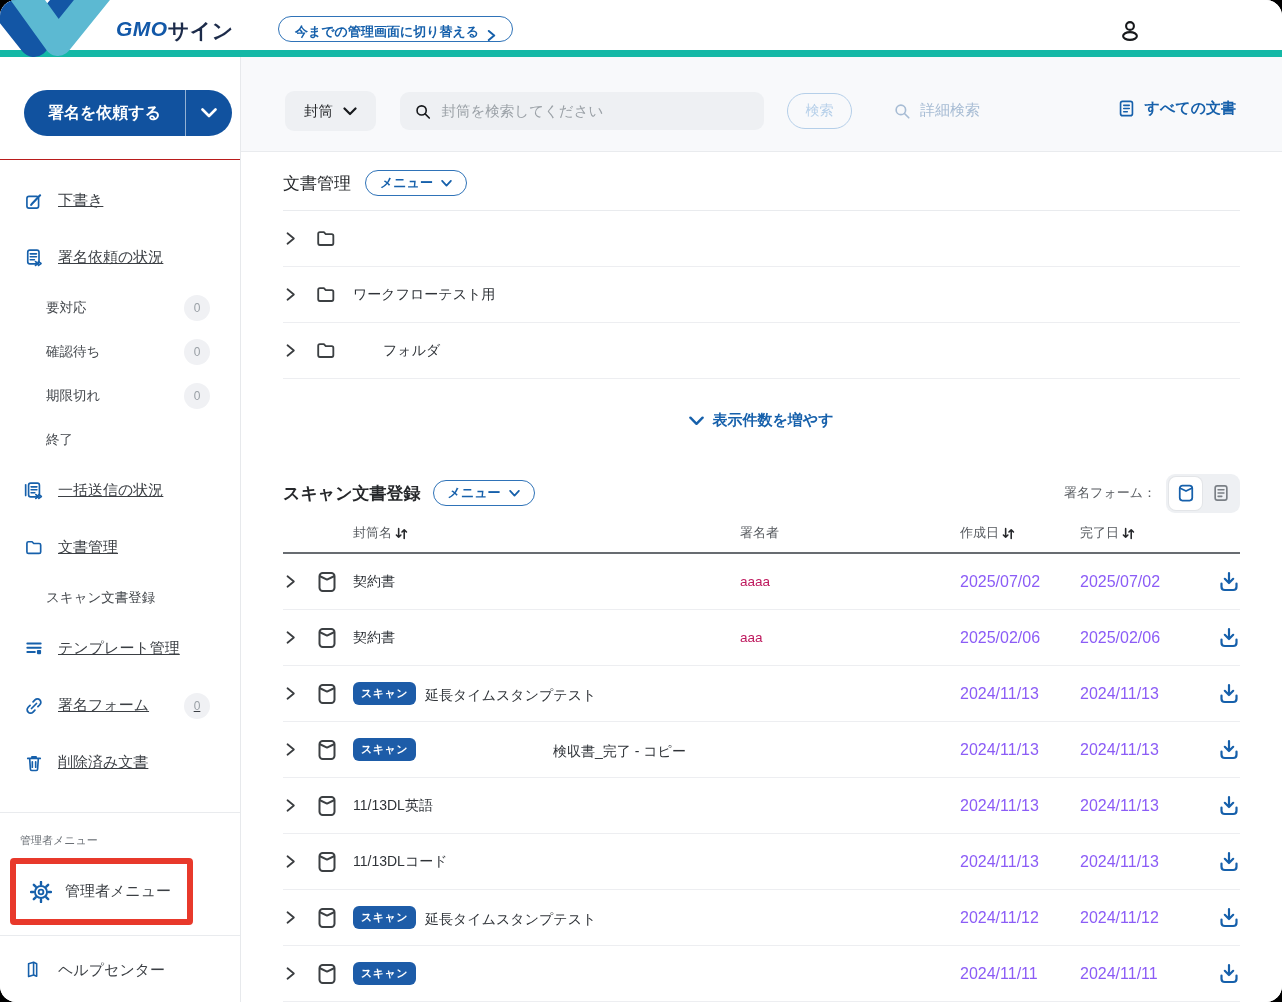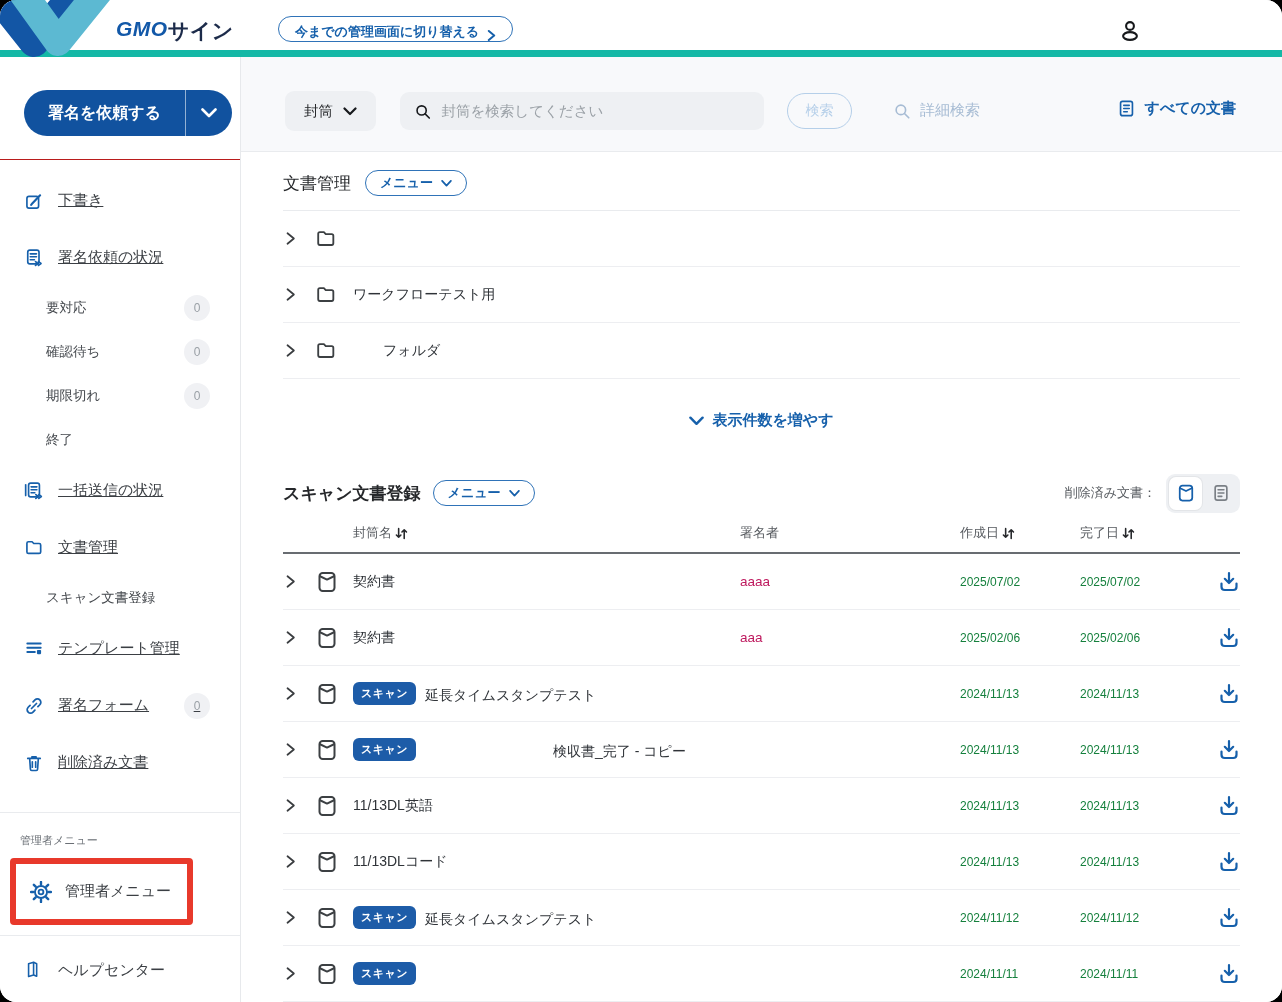--- a/index.html
+++ b/index.html
@@ -73,21 +73,21 @@
   .vt-btn { width:33px; height:33px; border-radius:7px; display:flex; align-items:center; justify-content:center; cursor:pointer; }
   .vt-btn.active { background:#fff; box-shadow:0 0 0 1px #e3e5e8; }
 
   .tbl-head { display:grid; grid-template-columns:32px 38px 387px 220px 120px 137px 1fr; align-items:center; height:38px; margin-top:6px; font-size:13px; color:#55595e; }
   .th { display:flex; align-items:center; gap:2px; }
   .tbl-head-rule { height:2px; background:#686c71; }
   .tbl-row { display:grid; grid-template-columns:32px 38px 387px 220px 120px 137px 1fr; align-items:center; height:56px; border-bottom:1px solid #edeef1; }
   .name-cell { display:flex; align-items:flex-end; gap:9px; font-size:14px; color:#2f3338; overflow:hidden; white-space:nowrap; }
   .scan-badge { flex:none; background:#1d5ca8; color:#fff; font-size:11px; font-weight:700; padding:4px 8px; border-radius:6px; letter-spacing:.5px; }
   .signer-cell { font-size:13.5px; color:#be185d; }
-  .date-cell { font-size:12px; color:#15803d; }
+  .date-cell { font-size:16px; color:#8b5cf6; }
   .dl-cell { display:flex; justify-content:flex-end; }
   .dl-btn { width:24px; height:24px; cursor:pointer; }
 
   svg { display:block; }
 </style>
 </head>
 <body>
 
 <div class="window">
 
@@ -320,21 +320,21 @@
           <div class="env-left">
             <span class="section-title bold">スキャン文書登録</span>
             <button class="menu-pill">
               <span>メニュー</span>
               <svg width="11" height="7" viewBox="0 0 12 8">
                   <path d="M1 1 L6 6.5 L11 1" fill="none" stroke="#1660ab" stroke-width="2" stroke-linecap="round" stroke-linejoin="round"></path>
                 </svg>
             </button>
           </div>
           <div class="view-toggle-wrap">
-            <span class="vt-label">削除済み文書：</span>
+            <span class="vt-label">署名フォーム：</span>
             <div class="vt-group">
               <div class="vt-btn active">
                 <svg width="20" height="20" viewBox="0 0 24 24">
                     <rect x="4.5" y="3" width="15" height="18" rx="3.2" fill="none" stroke="#1660ab" stroke-width="2.1"></rect>
                     <path d="M4.5 6 L12 9.6 L19.5 6" fill="none" stroke="#1660ab" stroke-width="2.1" stroke-linejoin="round"></path>
                   </svg>
               </div>
               <div class="vt-btn">
                 <svg width="20" height="20" viewBox="0 0 24 24">
                     <rect x="5" y="3.5" width="14" height="17" rx="2.5" fill="none" stroke="#7a7f85" stroke-width="2"></rect>

